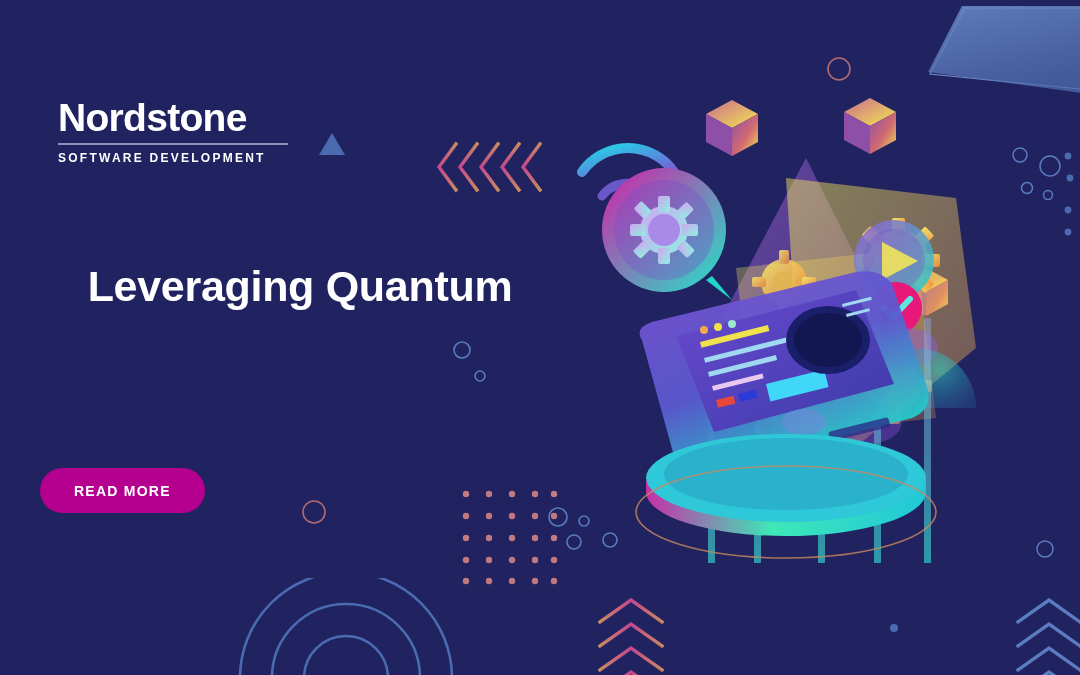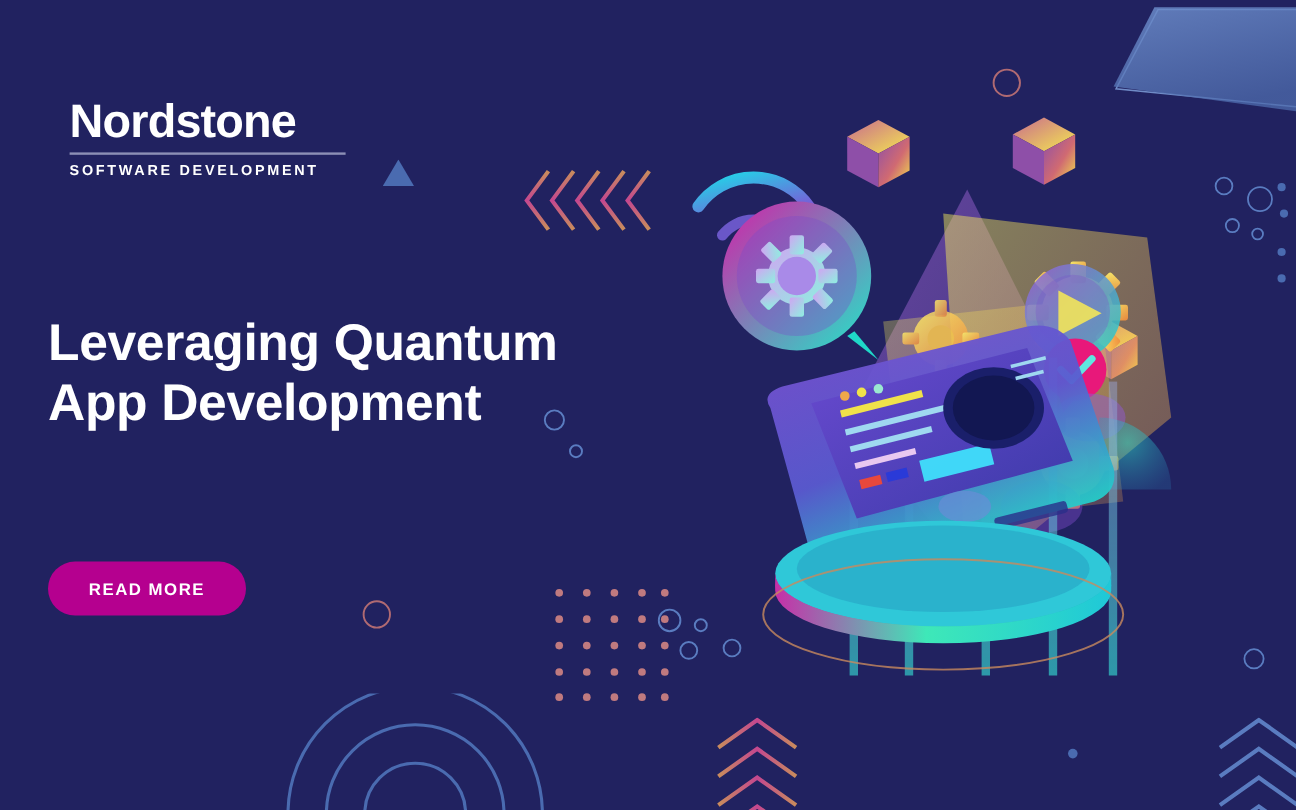--- a/index.html
+++ b/index.html
@@ -16,21 +16,21 @@
     background:#212260;
     overflow:hidden;
   }
 
   
   .decor { position:absolute; inset:0; pointer-events:none; }
   .decor svg { position:absolute; display:block; }
 
   
   .logo {
-    position:absolute; left:58px; top:82px;
+    position:absolute; left:58px; top:98px;
     width:230px;
   }
   .logo-word {
     font-size:39px; font-weight:bold; color:#ffffff;
     letter-spacing:-0.7px; line-height:1.02;
     white-space:nowrap;
   }
   .logo-rule {
     height:2px; background:#8c8fb5;
     margin:5px 0 6px 0; width:100%;
@@ -40,21 +40,21 @@
     letter-spacing:2.25px; white-space:nowrap;
   }
 
   
   .headline {
     position:absolute; left:40px; top:262px;
     width:520px;
     font-size:43px; font-weight:bold; color:#ffffff;
     line-height:1.16; letter-spacing:-0.3px;
   }
-  .headline .ln { display:block; white-space:nowrap; }
+  .headline .ln { display:block; white-space:nowrap;text-align:center; }
 
   
   .cta {
     position:absolute; left:40px; top:468px;
     display:inline-flex; align-items:center; justify-content:center;
     height:45px; padding:12px 34px;
     background:#b5008f; border:none; border-radius:23px;
     color:#ffffff; font-size:14px; font-weight:bold;
     letter-spacing:1.25px; cursor:pointer;
     font-family:"Liberation Sans", sans-serif;
@@ -217,21 +217,20 @@
   </div>
 
   <div class="logo">
     <div class="logo-word">Nordstone</div>
     <div class="logo-rule"></div>
     <div class="logo-sub">SOFTWARE DEVELOPMENT</div>
   </div>
 
   <h1 class="headline">
     <span class="ln">Leveraging Quantum</span>
-    <span class="ln">App Development</span>
   </h1>
 
   <button class="cta">READ MORE</button>
 
   <div class="illustration">
     <svg width="500" height="545" viewBox="0 0 500 545">
       <defs>
         <linearGradient id="gCube" x1="0" y1="0" x2="1" y2="1">
           <stop offset="0%" stop-color="#8e4fa8"></stop>
           <stop offset="55%" stop-color="#d06a72"></stop>

